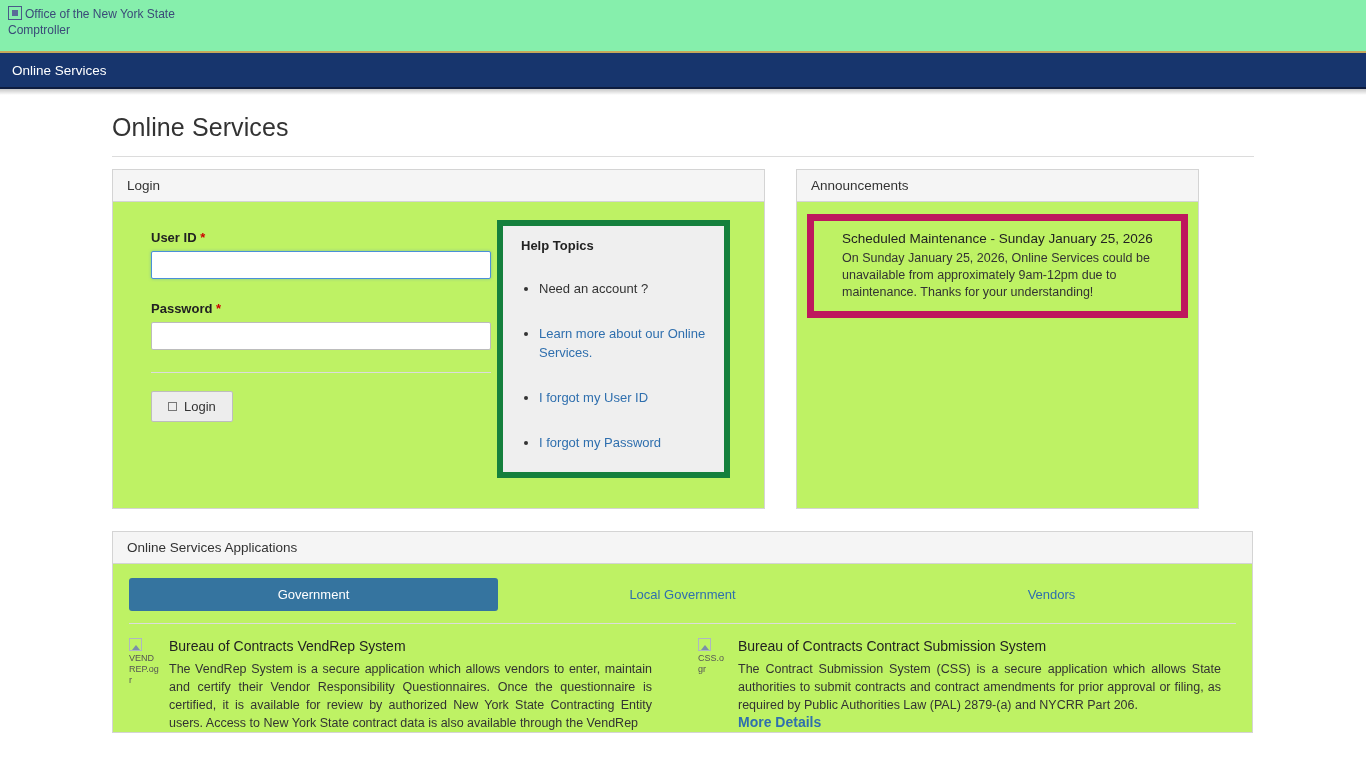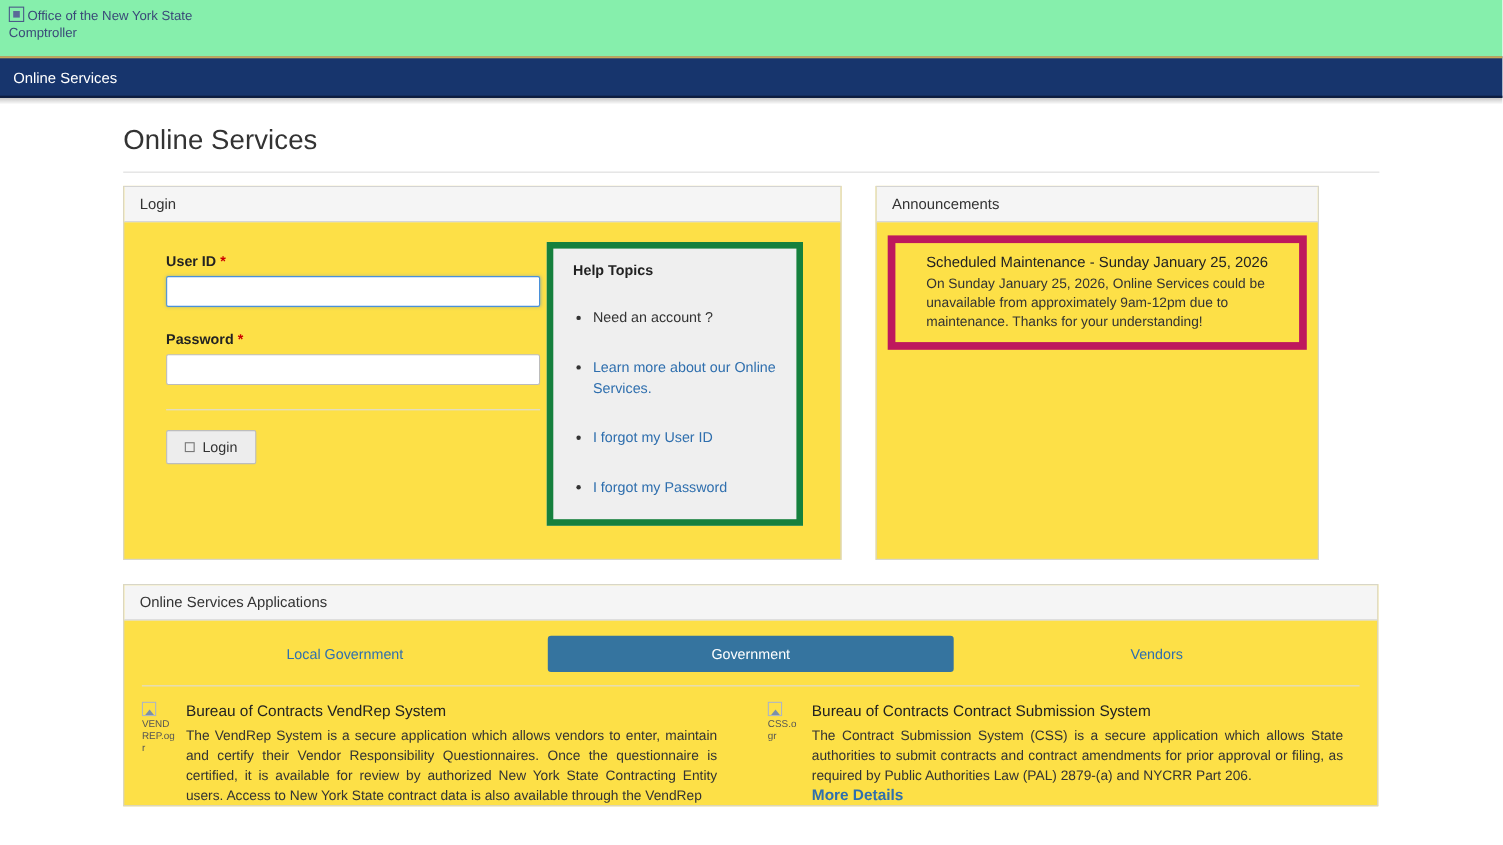--- a/index.html
+++ b/index.html
@@ -73,21 +73,21 @@
   }
 
   .row {
     display: flex;
     gap: 31px;
     align-items: flex-start;
   }
 
   .panel {
     border: 1px solid #d4d4d4;
-    background: #fde047;
+    background: #bef264;
   }
   .panel-head {
     background: #f5f5f5;
     border-bottom: 1px solid #d4d4d4;
     padding: 8px 14px;
     font-size: 13.5px;
     color: #333;
   }
   .panel-body { padding: 14px; }
 
@@ -304,22 +304,22 @@
         <div class="announce-text">On Sunday January 25, 2026, Online Services could be unavailable from approximately 9am-12pm due to maintenance. Thanks for your understanding!</div>
       </div>
     </div>
 
   </div>
 
   <div class="panel apps-panel">
     <div class="panel-head">Online Services Applications</div>
 
     <div class="tabs">
+      <div class="tab active">Government</div>
       <div class="tab">Local Government</div>
-      <div class="tab active">Government</div>
       <div class="tab">Vendors</div>
     </div>
     <div class="tabs-rule"></div>
 
     <div class="apps-grid">
 
       <div class="app">
         <div class="app-icon">
           <span class="img-ph"></span>
           <span>VENDREP.ogr</span>

